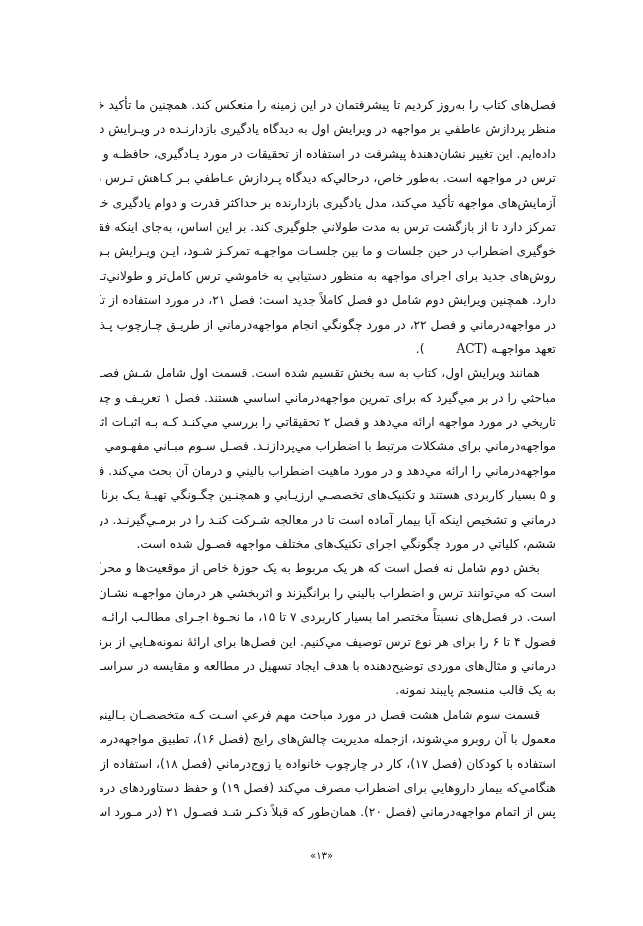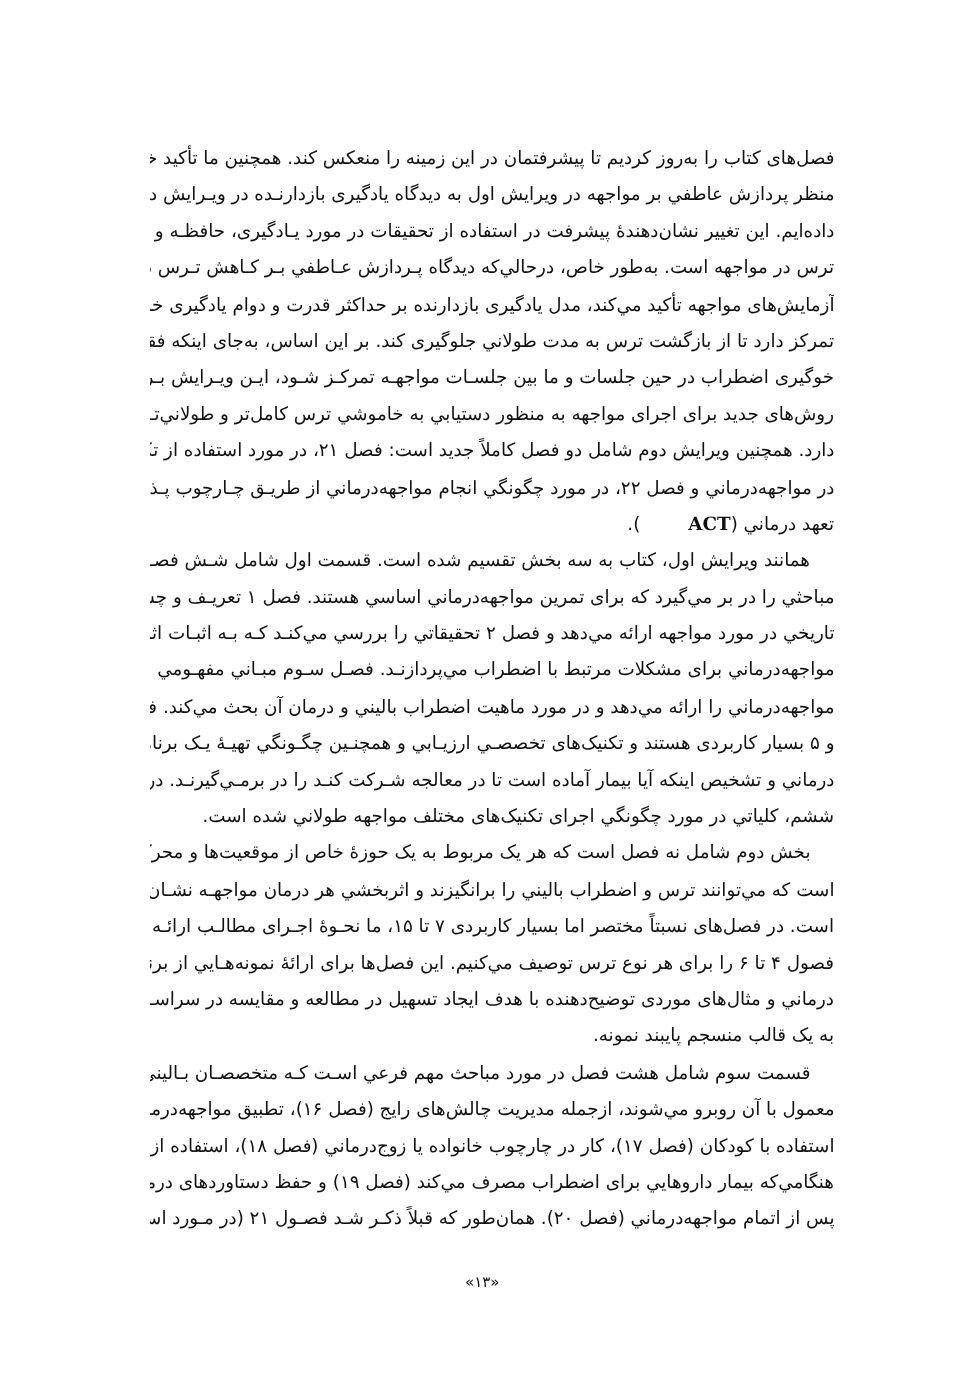--- a/index.html
+++ b/index.html
@@ -17,21 +17,21 @@
   .line {
     height: 24.4px;
     line-height: 24.4px;
     white-space: nowrap;
     text-align: justify;
     text-align-last: justify;
     overflow: hidden;
   }
   .line.last { text-align-last: right; }
   .line.indent { padding-right: 16px; }
-  .latin { font-family: "DejaVu Serif", serif; font-weight: bold; margin-left: 32px; }
+  .latin { font-family: "DejaVu Serif", serif; font-weight: normal; margin-left: 32px; }
   .page-number {
     position: absolute;
     left: 0; width: 643px;
     top: 850px;
     text-align: center;
     font-family: "DejaVu Sans", sans-serif;
     font-size: 10px;
     color: #111111;
     direction: rtl;
   }
@@ -45,32 +45,32 @@
     <div class="line">فصل‌های کتاب را به‌روز کردیم تا پیشرفتمان در این زمینه را منعکس کند. همچنین ما تأکید خود را از</div>
     <div class="line">منظر پردازش عاطفي بر مواجهه در ویرایش اول به دیدگاه یادگیری بازدارنـده در ویـرایش دوم تغییـر</div>
     <div class="line">داده‌ایم. این تغییر نشان‌دهندۀ پیشرفت در استفاده از تحقیقات در مورد یـادگیری، حافظـه و خاموشـي</div>
     <div class="line">ترس در مواجهه است. به‌طور خاص، درحالي‌که دیدگاه پـردازش عـاطفي بـر کـاهش تـرس در طـول</div>
     <div class="line">آزمایش‌های مواجهه تأکید مي‌کند، مدل یادگیری بازدارنده بر حداکثر قدرت و دوام یادگیری خاموشـي</div>
     <div class="line">تمرکز دارد تا از بازگشت ترس به مدت طولاني جلوگیری کند. بر این اساس، به‌جای اینکه فقـط روی</div>
     <div class="line">خوگیری اضطراب در حین جلسات و ما بین جلسـات مواجهـه تمرکـز شـود، ایـن ویـرایش بـر روی</div>
     <div class="line">روش‌های جدید برای اجرای مواجهه به منظور دستیابي به خاموشي ترس کامل‌تر و طولاني‌تـر تمرکـز</div>
     <div class="line">دارد. همچنین ویرایش دوم شامل دو فصل کاملاً جدید است: فصل ۲۱، در مورد استفاده از تکنولـوژی</div>
     <div class="line">در مواجهه‌درماني و فصل ۲۲، در مورد چگونگي انجام مواجهه‌درماني از طریـق چـارچوب پـذیرش و</div>
-    <div class="line last"><span>تعهد درماني (</span><span class="latin">ACT</span><span>).</span></div>
+    <div class="line last"><span>تعهد مواجهـه (</span><span class="latin">ACT</span><span>).</span></div>
   </div>
 
   <div>
     <div class="line indent">همانند ویرایش اول، کتاب به سه بخش تقسیم شده است. قسمت اول شامل شـش فصـل اسـت و</div>
     <div class="line">مباحثي را در بر مي‌گیرد که برای تمرین مواجهه‌درماني اساسي هستند. فصل ۱ تعریـف و چشـم‌انـداز</div>
     <div class="line">تاریخي در مورد مواجهه ارائه مي‌دهد و فصل ۲ تحقیقاتي را بررسي مي‌کنـد کـه بـه اثبـات اثربخشـي</div>
     <div class="line">مواجهه‌درماني برای مشکلات مرتبط با اضطراب مي‌پردازنـد. فصـل سـوم مبـاني مفهـومي اسـتفاده از</div>
     <div class="line">مواجهه‌درماني را ارائه مي‌دهد و در مورد ماهیت اضطراب باليني و درمان آن بحث مي‌کند. فصل‌های ۴</div>
     <div class="line">و ۵ بسیار کاربردی هستند و تکنیک‌های تخصصـي ارزیـابي و همچنـین چگـونگي تهیـۀ یـک برنامـۀ</div>
     <div class="line">درماني و تشخیص اینکه آیا بیمار آماده است تا در معالجه شـرکت کنـد را در برمـي‌گیرنـد. در فصـل</div>
-    <div class="line last">ششم، کلیاتي در مورد چگونگي اجرای تکنیک‌های مختلف مواجهه طولاني شده است.</div>
+    <div class="line last">ششم، کلیاتي در مورد چگونگي اجرای تکنیک‌های مختلف مواجهه فصـول شده است.</div>
   </div>
 
   <div>
     <div class="line indent">بخش دوم شامل نه فصل است که هر یک مربوط به یک حوزۀ خاص از موقعیت‌ها و محرک‌هایي</div>
     <div class="line">است که مي‌توانند ترس و اضطراب باليني را برانگیزند و اثربخشي هر درمان مواجهـه نشـان داده شـده</div>
     <div class="line">است. در فصل‌های نسبتاً مختصر اما بسیار کاربردی ۷ تا ۱۵، ما نحـوۀ اجـرای مطالـب ارائـه شـده در</div>
     <div class="line">فصول ۴ تا ۶ را برای هر نوع ترس توصیف مي‌کنیم. این فصل‌ها برای ارائۀ نمونه‌هـایي از برنامـه‌هـای</div>
     <div class="line">درماني و مثال‌های موردی توضیح‌دهنده با هدف ایجاد تسهیل در مطالعه و مقایسه در سراسـر فصـول،</div>
     <div class="line last">به یک قالب منسجم پایبند نمونه.</div>
   </div>

